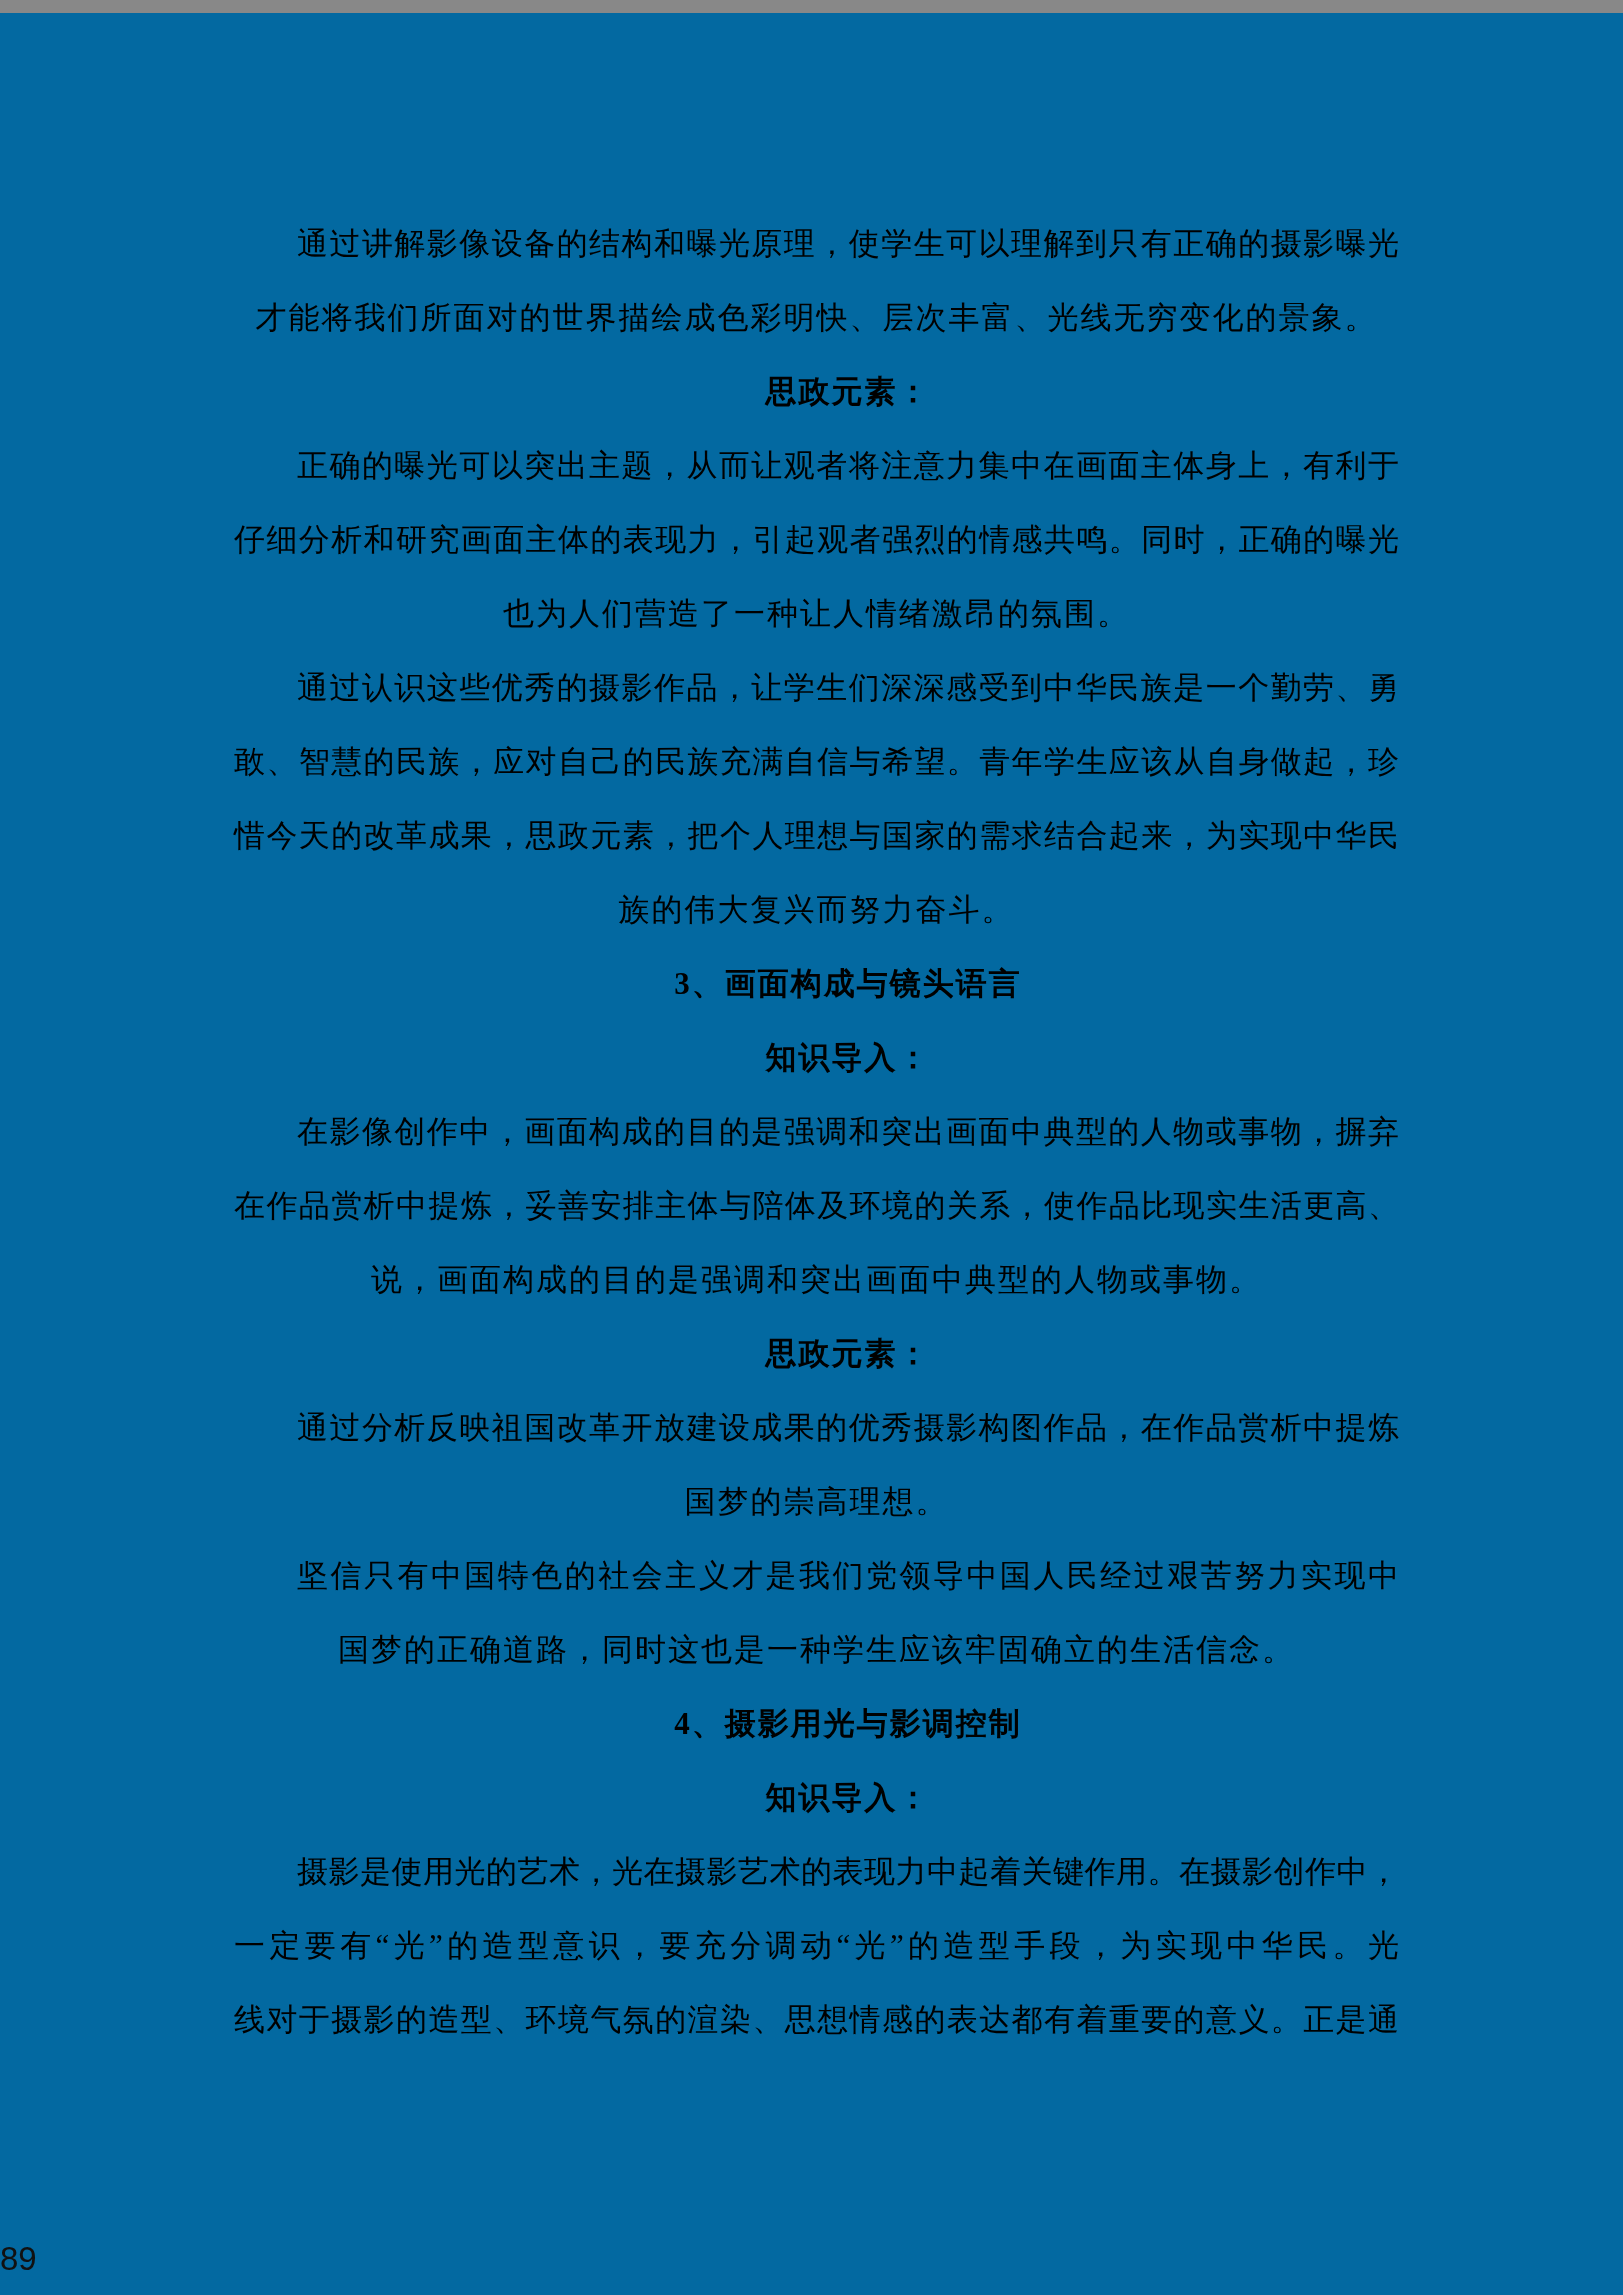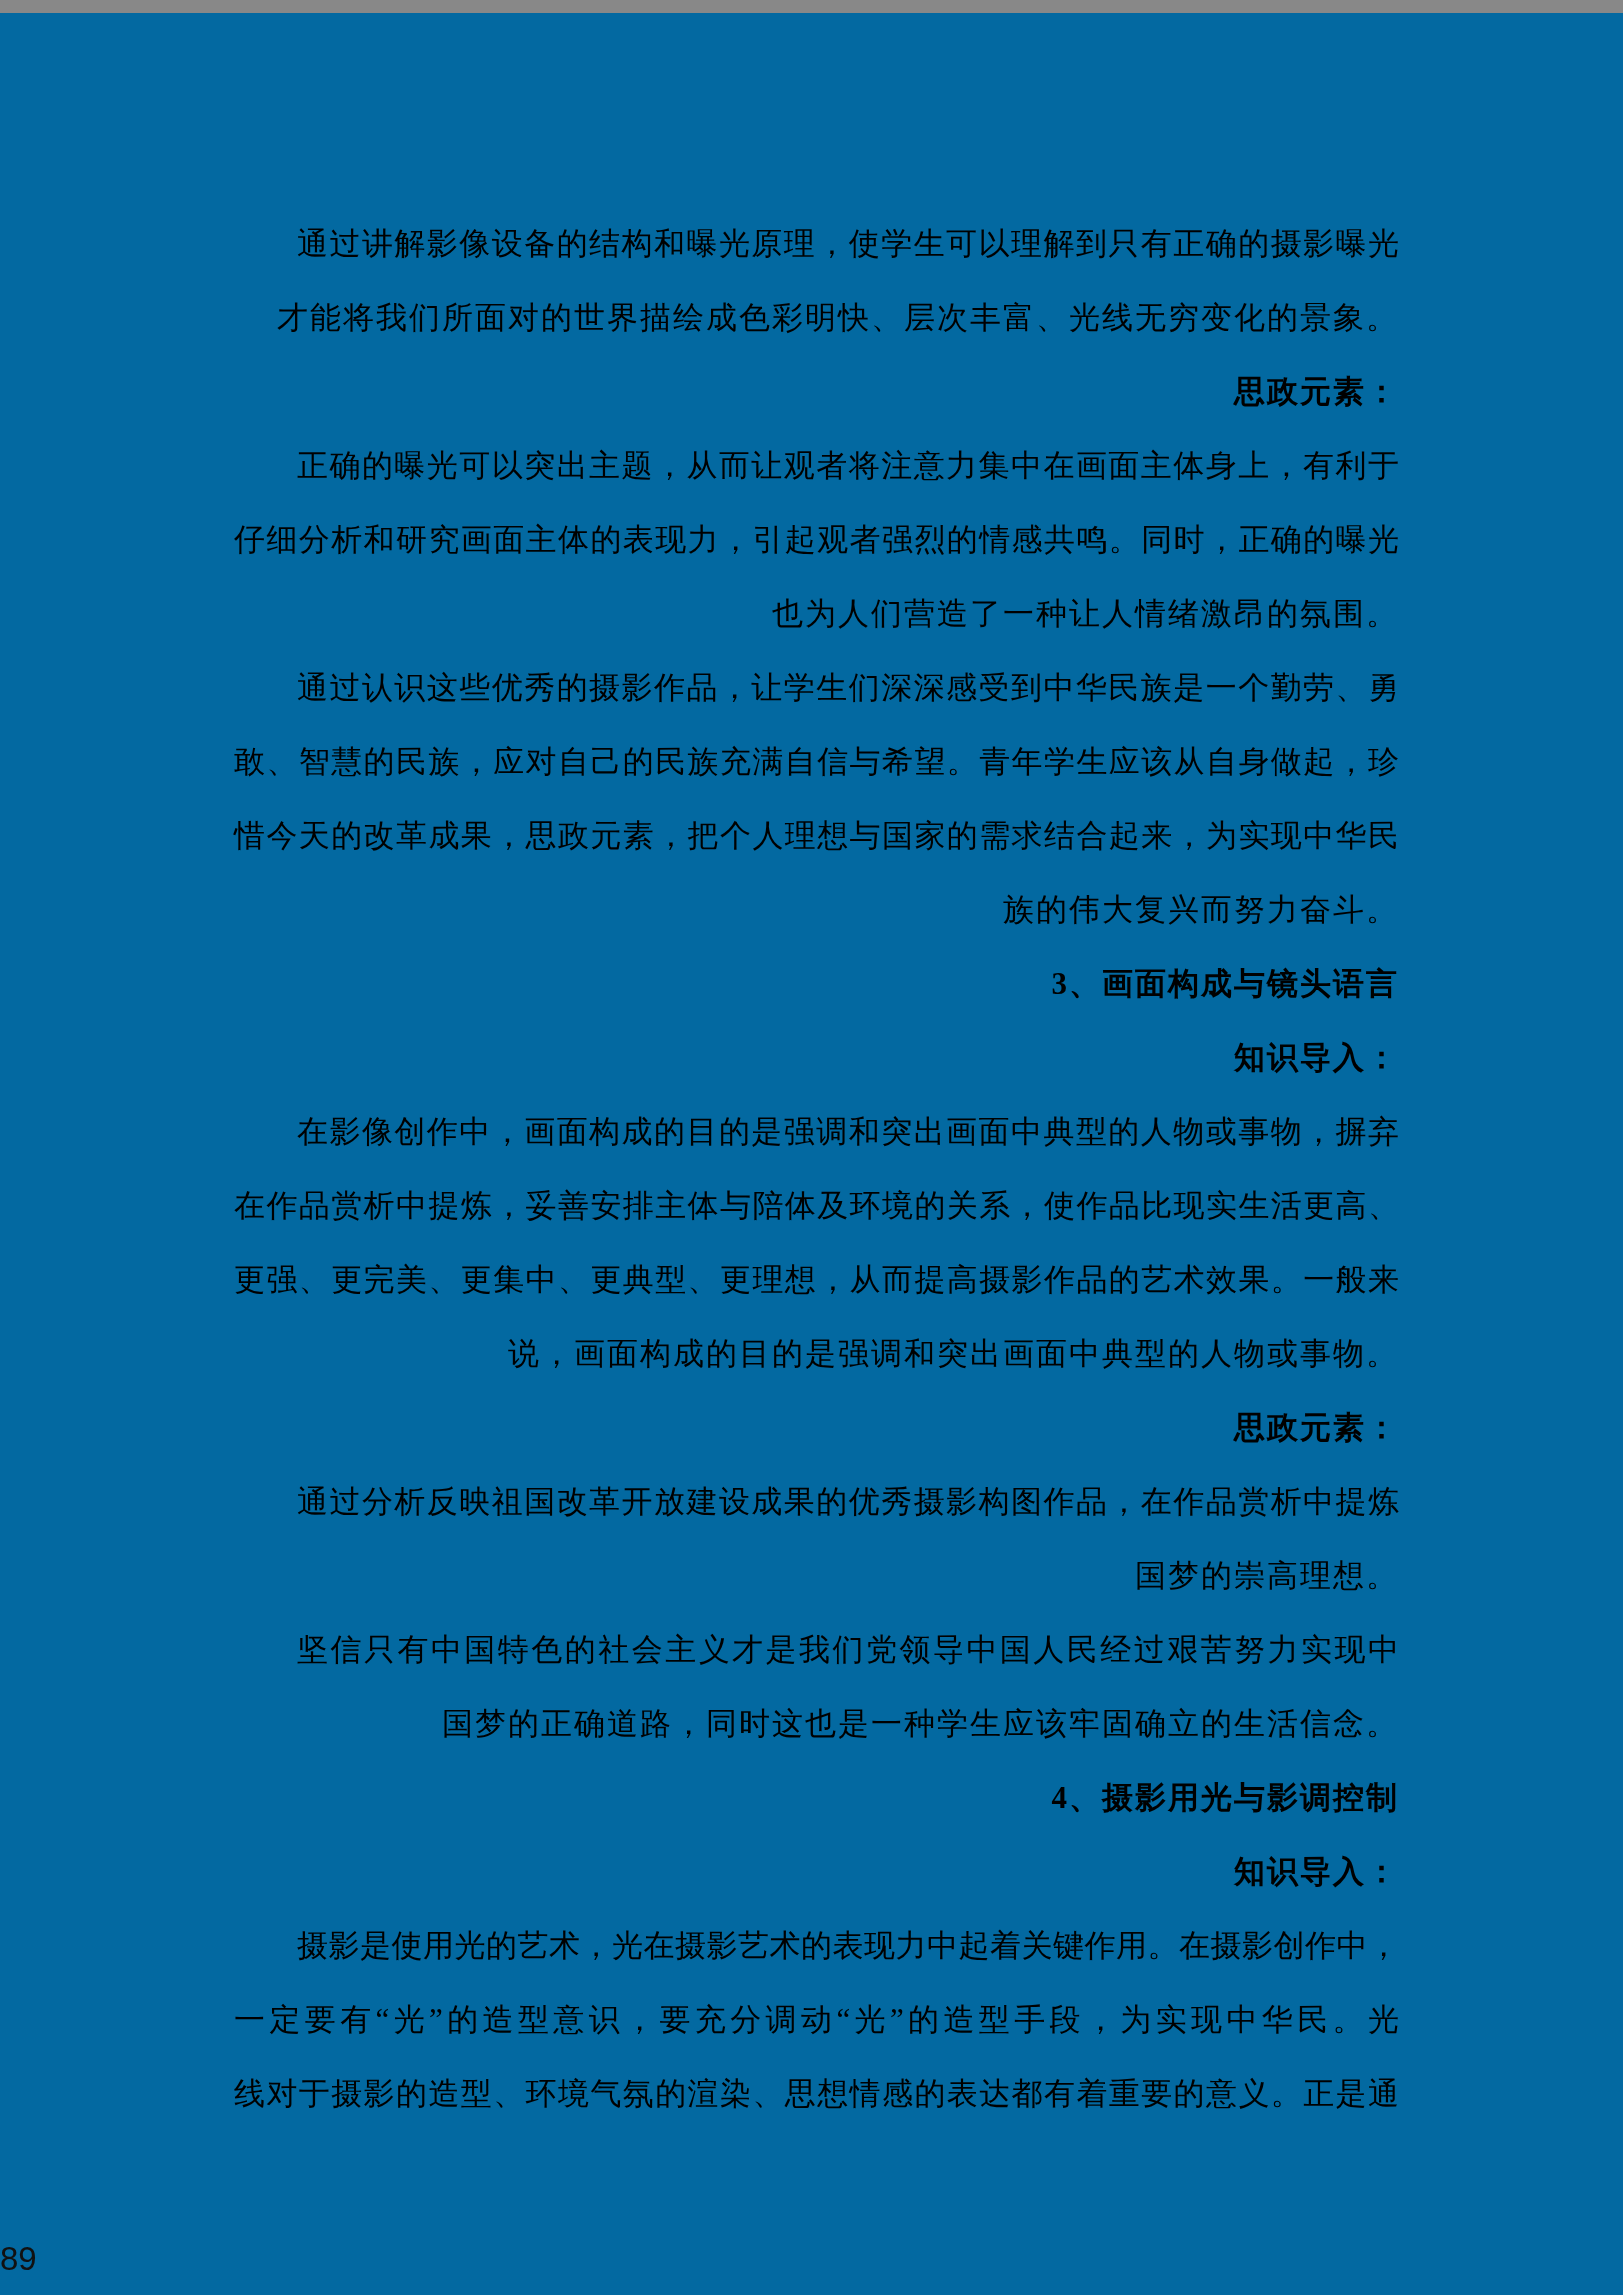--- a/index.html
+++ b/index.html
@@ -22,21 +22,21 @@
     position: absolute;
     left: 234px;
     top: 194px;
     width: 1165px;
   }
   .ln {
     font-size: 31px;
     line-height: 74px;
     height: 74px;
     white-space: normal;
-    text-align: right;
+    text-align: center;
     color: #000000;
   }
   
   .ln:not(.j) {
     letter-spacing: 2px;
   }
   
   .ln.j {
     text-align: justify;
     text-align-last: justify;
@@ -74,21 +74,20 @@
     <div class="ln j">仔细分析和研究画面主体的表现力，引起观者强烈的情感共鸣。同时，正确的曝光</div>
     <div class="ln">也为人们营造了一种让人情绪激昂的氛围。</div>
     <div class="ln i j">通过认识这些优秀的摄影作品，让学生们深深感受到中华民族是一个勤劳、勇</div>
     <div class="ln j">敢、智慧的民族，应对自己的民族充满自信与希望。青年学生应该从自身做起，珍</div>
     <div class="ln j">惜今天的改革成果，思政元素，把个人理想与国家的需求结合起来，为实现中华民</div>
     <div class="ln">族的伟大复兴而努力奋斗。</div>
     <div class="ln i b">3、画面构成与镜头语言</div>
     <div class="ln i b">知识导入：</div>
     <div class="ln i j">在影像创作中，画面构成的目的是强调和突出画面中典型的人物或事物，摒弃</div>
     <div class="ln j">在作品赏析中提炼，妥善安排主体与陪体及环境的关系，使作品比现实生活更高、</div>
-    <div class="ln j">更强、更完美、更集中、更典型、更理想，从而提高摄影作品的艺术效果。一般来</div>
     <div class="ln">说，画面构成的目的是强调和突出画面中典型的人物或事物。</div>
     <div class="ln i b">思政元素：</div>
     <div class="ln i j">通过分析反映祖国改革开放建设成果的优秀摄影构图作品，在作品赏析中提炼</div>
     <div class="ln">国梦的崇高理想。</div>
     <div class="ln i j">坚信只有中国特色的社会主义才是我们党领导中国人民经过艰苦努力实现中</div>
     <div class="ln">国梦的正确道路，同时这也是一种学生应该牢固确立的生活信念。</div>
     <div class="ln i b">4、摄影用光与影调控制</div>
     <div class="ln i b">知识导入：</div>
     <div class="ln i j">摄影是使用光的艺术，光在摄影艺术的表现力中起着关键作用。在摄影创作中，</div>
     <div class="ln j">一定要有“光”的造型意识，要充分调动“光”的造型手段，为实现中华民。光</div>

